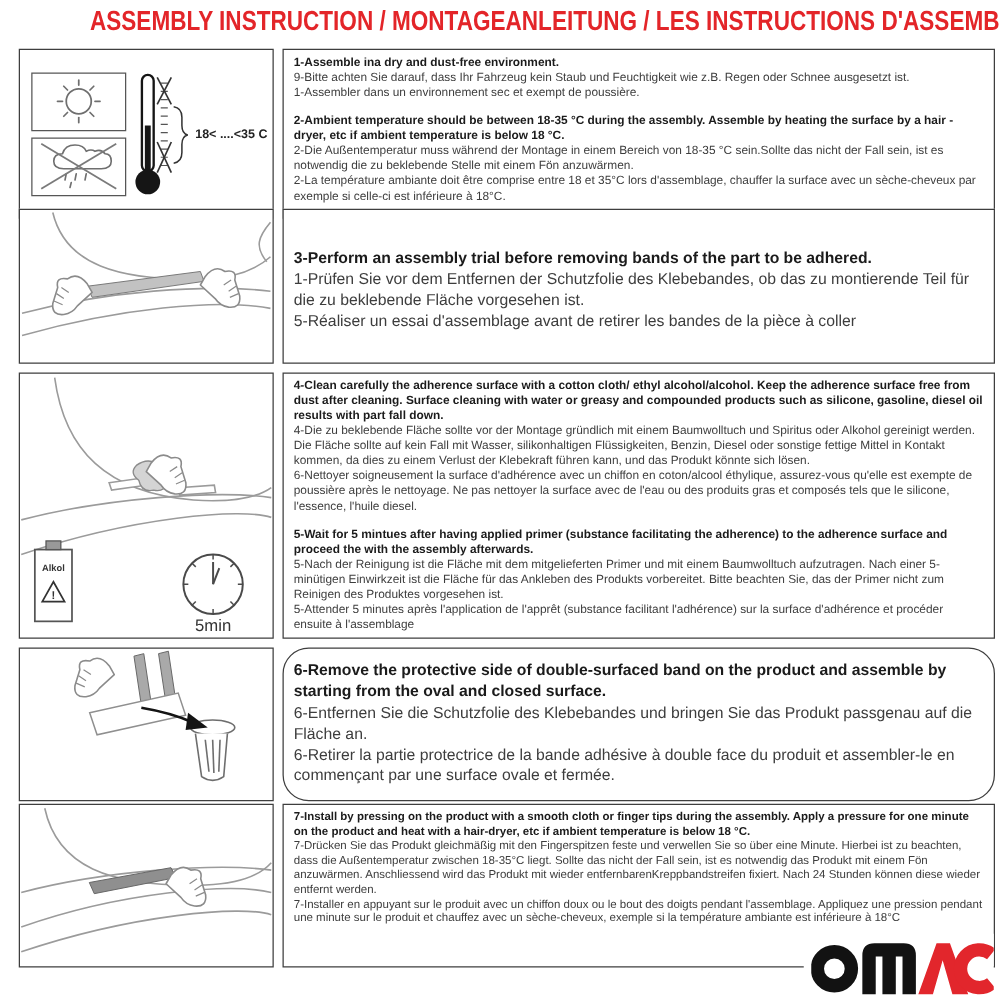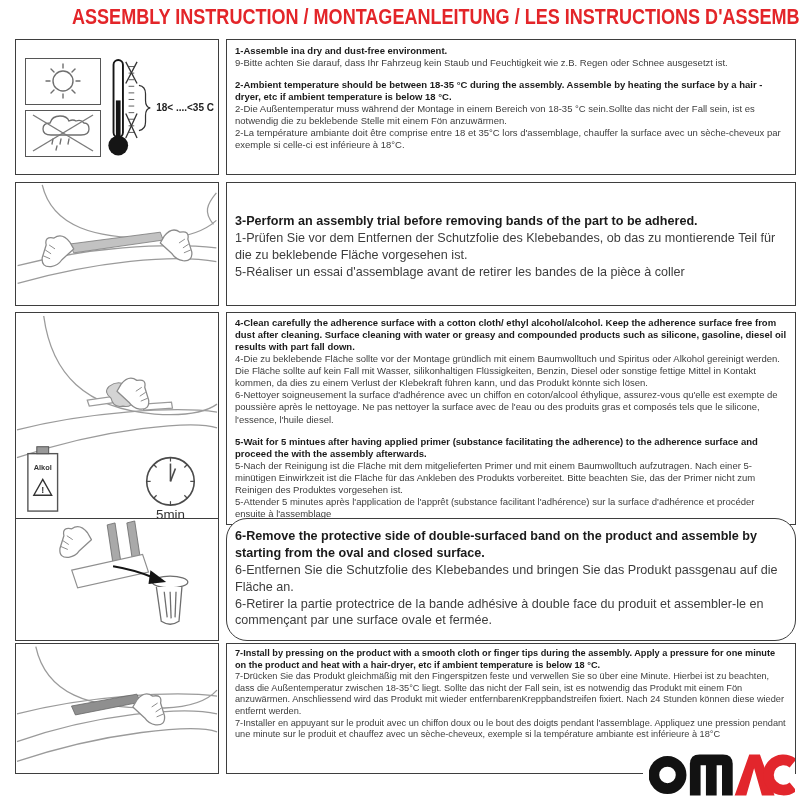--- a/index.html
+++ b/index.html
@@ -5,22 +5,22 @@
   html,body{margin:0;padding:0;background:#ffffff;}
   .page{position:relative;width:800px;height:800px;background:#fff;
         font-family:"Liberation Sans",sans-serif;overflow:hidden;}
   .title{position:absolute;top:4px;left:0;width:800px;text-align:center;margin:0;
          color:#e32529;font-weight:bold;font-size:22px;white-space:nowrap;
          transform:scaleX(0.82);transform-origin:50% 50%;letter-spacing:0px;}
   .cell{position:absolute;border:1.6px solid #3e3e3e;background:#fff;box-sizing:border-box;overflow:hidden;}
   .icon-cell{left:15px;width:204px;}
   .text-cell{left:226px;width:570px;padding:5px 8px;color:#3a3a3a;}
   .r1{top:39px;height:136px;}
-  .r2{top:182px;height:124px;}
-  .r3{top:312px;height:213px;}
+  .r2{top:167px;height:124px;}
+  .r3{top:298px;height:213px;}
   .r4{top:518px;height:123px;}
   .r5{top:643px;height:131px;}
   .small{font-size:9.5px;line-height:1.27;}
   .tiny{font-size:9.2px;line-height:1.26;}
   .large{font-size:12.6px;line-height:1.34;}
   .pt30{padding-top:30px;}
   .pt9{padding-top:9px;border-radius:21px;}
   .step + .step{margin-top:10px;}
   .en{font-weight:bold;color:#1b1b1b;}
   .de,.fr{color:#3d3d3d;}
@@ -109,20 +109,21 @@
         </g>
         <path d="M35,30 q7,1 7,9 v7 q0,7 5,8 q-5,1 -5,8 v7 q0,8 -7,9" stroke="#333" fill="none" stroke-width="1.3"></path>
       </svg>
       <div class="temp-label">18&lt; ....&lt;35 C</div>
     </div>
   </div>
   <div class="cell text-cell r1 small">
     <div class="step">
       <div class="en">1-Assemble ina dry and dust-free environment.</div>
       <div class="de">9-Bitte achten Sie darauf, dass Ihr Fahrzeug kein Staub und Feuchtigkeit wie z.B. Regen oder Schnee ausgesetzt ist.</div>
+      <div class="fr">1-Assembler dans un environnement sec et exempt de poussière.</div>
     </div>
     <div class="step">
       <div class="en">2-Ambient temperature should be between 18-35 °C  during the assembly. Assemble by heating the surface by a hair -dryer, etc if ambient temperature is below 18 °C.</div>
       <div class="de">2-Die Außentemperatur muss während der Montage in einem Bereich von 18-35 °C  sein.Sollte das nicht der Fall sein, ist es notwendig die zu beklebende Stelle mit einem Fön anzuwärmen.</div>
       <div class="fr">2-La température ambiante doit être comprise entre 18 et 35°C lors d'assemblage, chauffer la surface avec un sèche-cheveux par exemple si celle-ci est inférieure à 18°C.</div>
     </div>
   </div>
 
   <div class="cell icon-cell r2">
     <svg class="ill" viewBox="0 0 204 124">

